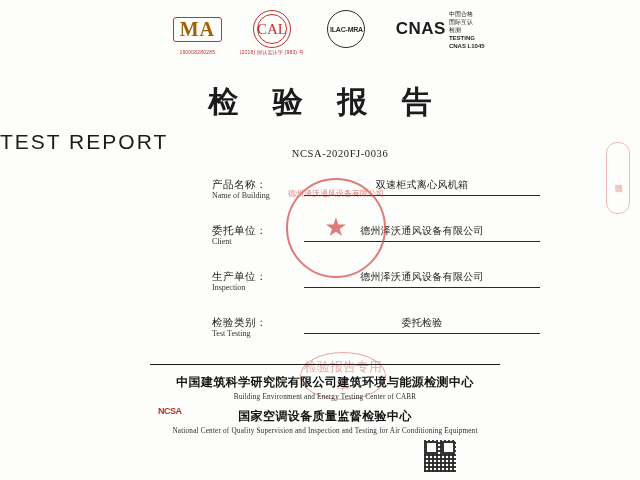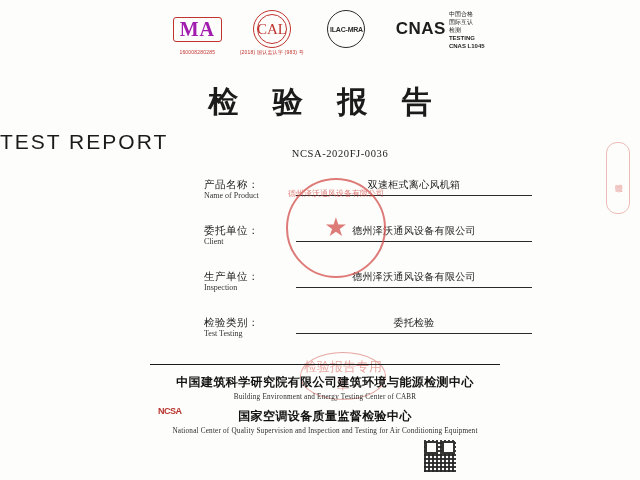--- a/index.html
+++ b/index.html
@@ -47,21 +47,21 @@
     letter-spacing: .2px;
     margin-top: 1px;
   }
   .cert-cap.dark { color: #3a3a3a; }
 
   
   .ma-logo {
     font-family: "Liberation Serif", serif;
     font-size: 20px;
     font-weight: bold;
-    color: #a21caf;
+    color: #a16207;
     border: 1.6px solid #c0332e;
     border-radius: 3px;
     padding: 1px 6px 2px 6px;
     letter-spacing: 1px;
     line-height: 1;
   }
   
   .cal-logo {
     width: 36px;
     height: 36px;
@@ -149,21 +149,21 @@
     font-size: 10.5px;
     letter-spacing: .6px;
     color: #222;
     padding-left: 20px;
   }
 
   
   .fields {
     position: absolute;
     top: 178px;
-    left: 204px;
+    left: 212px;
     width: 250px;
   }
   .field-row {
     position: relative;
     height: 46px;
   }
   .field-label {
     position: absolute;
     left: 0;
     top: 0;
@@ -366,21 +366,21 @@
 
   <div class="title-cn">检 验 报 告</div>
   <div class="title-en">TEST REPORT</div>
   <div class="report-no">NCSA-2020FJ-0036</div>
 
   <div class="fields">
 
     <div class="field-row">
       <div class="field-label">
         <div class="f-cn">产品名称：</div>
-        <div class="f-en">Name of Product</div>
+        <div class="f-en">Name of Building</div>
       </div>
       <div class="field-value">双速柜式离心风机箱</div>
     </div>
 
     <div class="field-row">
       <div class="field-label">
         <div class="f-cn">委托单位：</div>
         <div class="f-en">Client</div>
       </div>
       <div class="field-value">德州泽沃通风设备有限公司</div>

